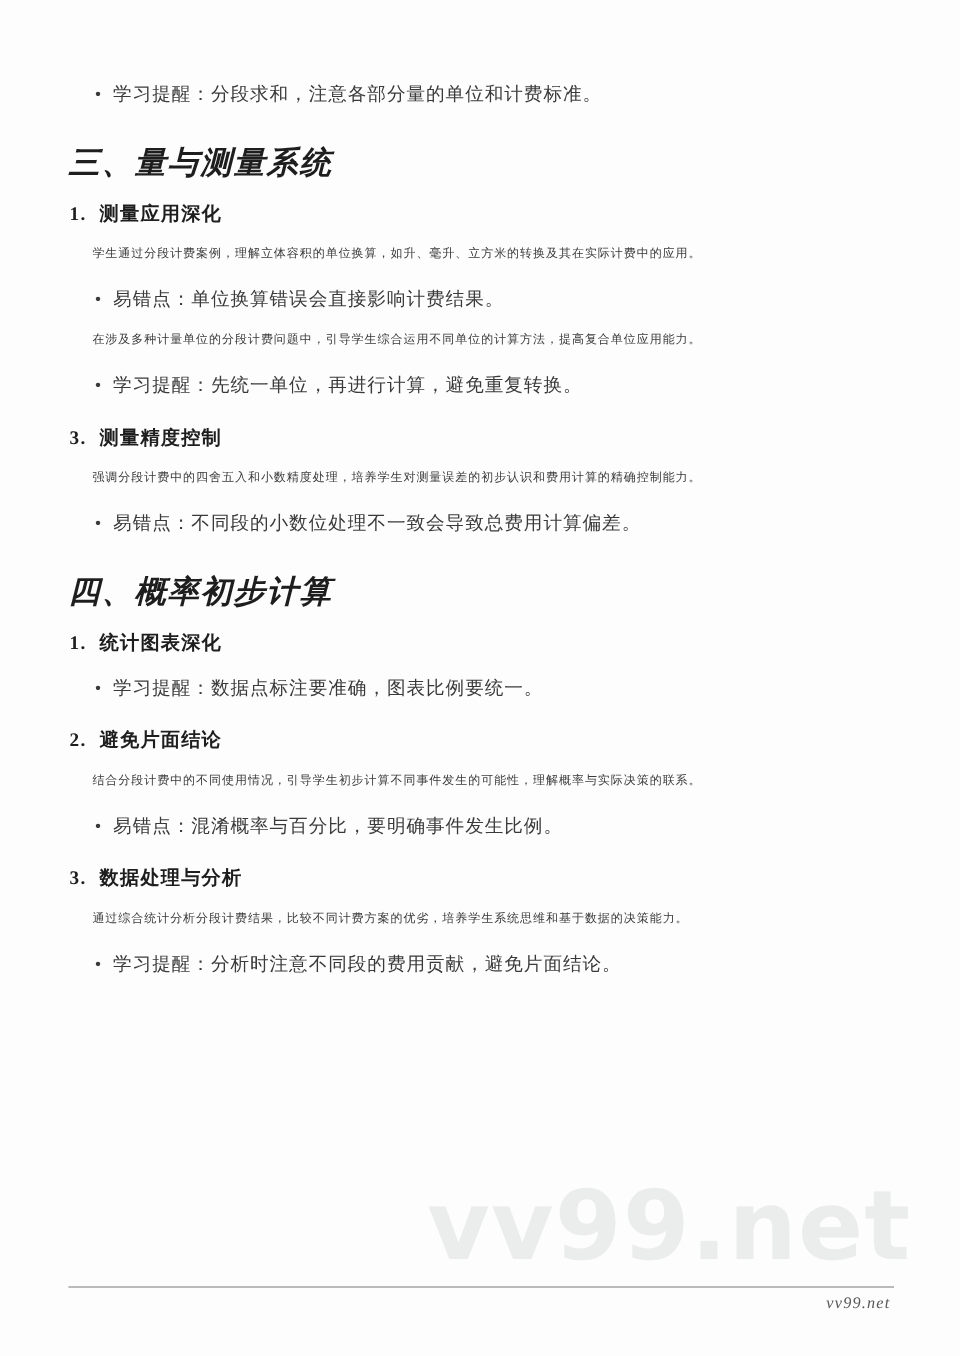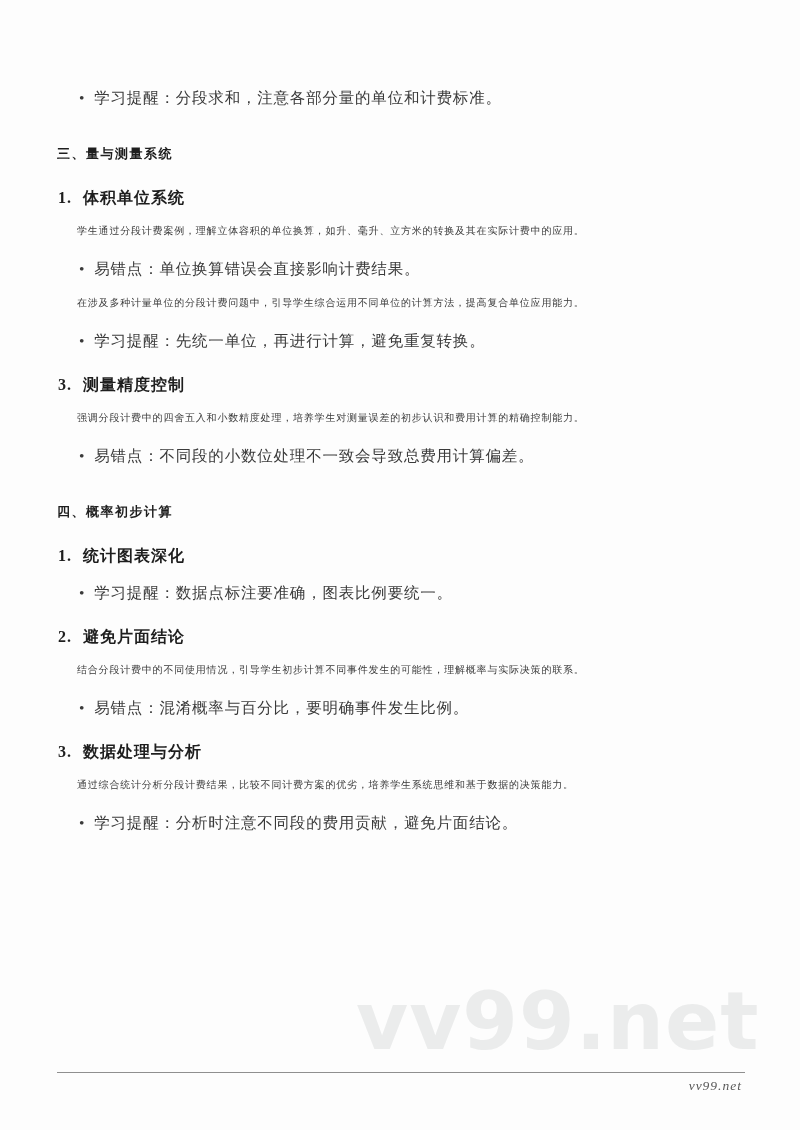--- a/index.html
+++ b/index.html
@@ -12,21 +12,21 @@
     width: 800px;
     height: 1130px;
     background: #fdfdfd;
     overflow: hidden;
     font-family: "Liberation Serif", "DejaVu Serif", serif;
     color: #333333;
   }
   .content {
     position: relative;
     z-index: 2;
-    padding: 84px 55px 0 57px;
+    padding: 65px 55px 0 57px;
   }
   .bullet-item {
     display: flex;
     align-items: flex-start;
     margin: 11px 0 0 22px;
     font-size: 15.5px;
     line-height: 27px;
     letter-spacing: 0.8px;
     color: #3a3a3a;
   }
@@ -40,25 +40,26 @@
   }
   .bullet-dot::before {
     content: "\2022";
   }
   .bullet-text {
     flex: 1 1 auto;
   }
   .section-title {
     margin: 30px 0 0 0;
     font-family: "Liberation Sans", "DejaVu Sans", sans-serif;
-    font-size: 13px;
+    font-size: 26px;
     line-height: 26px;
     font-weight: 700;
     color: #1e1e1e;
     letter-spacing: 1.5px;
+    font-style: italic;
   }
   .item-heading {
     margin: 19px 0 0 1px;
     font-family: "Liberation Sans", "DejaVu Sans", sans-serif;
     font-size: 16px;
     line-height: 24px;
     font-weight: 700;
     color: #1e1e1e;
     letter-spacing: 1px;
   }
@@ -121,21 +122,21 @@
   <div class="content">
 
     <div class="bullet-item">
       <span class="bullet-dot"></span>
       <span class="bullet-text">学习提醒：分段求和，注意各部分量的单位和计费标准。</span>
     </div>
 
     <div class="section-title">三、量与测量系统</div>
 
     <div class="item-heading">
-      <span class="num">1.</span><span>体积单位系统</span>
+      <span class="num">1.</span><span>测量应用深化</span>
     </div>
     <div class="para">学生通过分段计费案例，理解立体容积的单位换算，如升、毫升、立方米的转换及其在实际计费中的应用。</div>
     <div class="bullet-item">
       <span class="bullet-dot"></span>
       <span class="bullet-text">易错点：单位换算错误会直接影响计费结果。</span>
     </div>
 
     <div class="para">在涉及多种计量单位的分段计费问题中，引导学生综合运用不同单位的计算方法，提高复合单位应用能力。</div>
     <div class="bullet-item">
       <span class="bullet-dot"></span>

